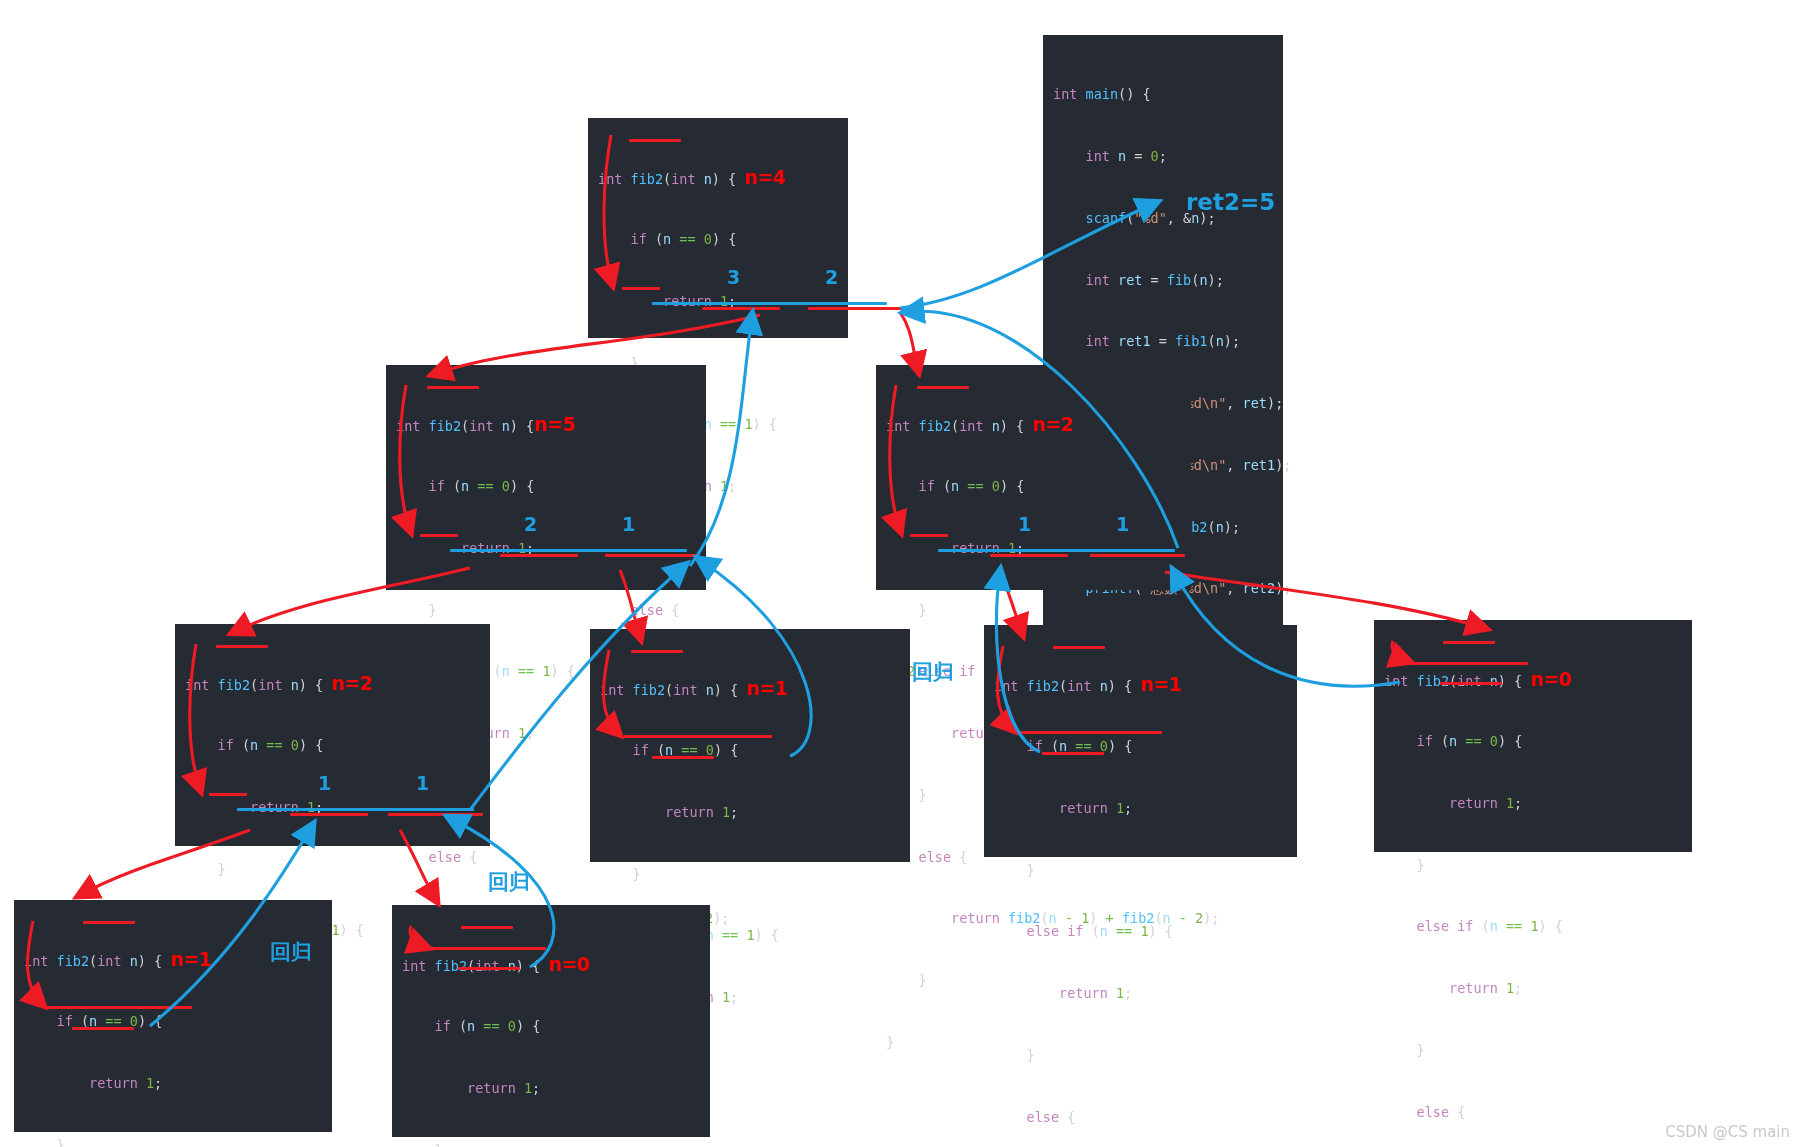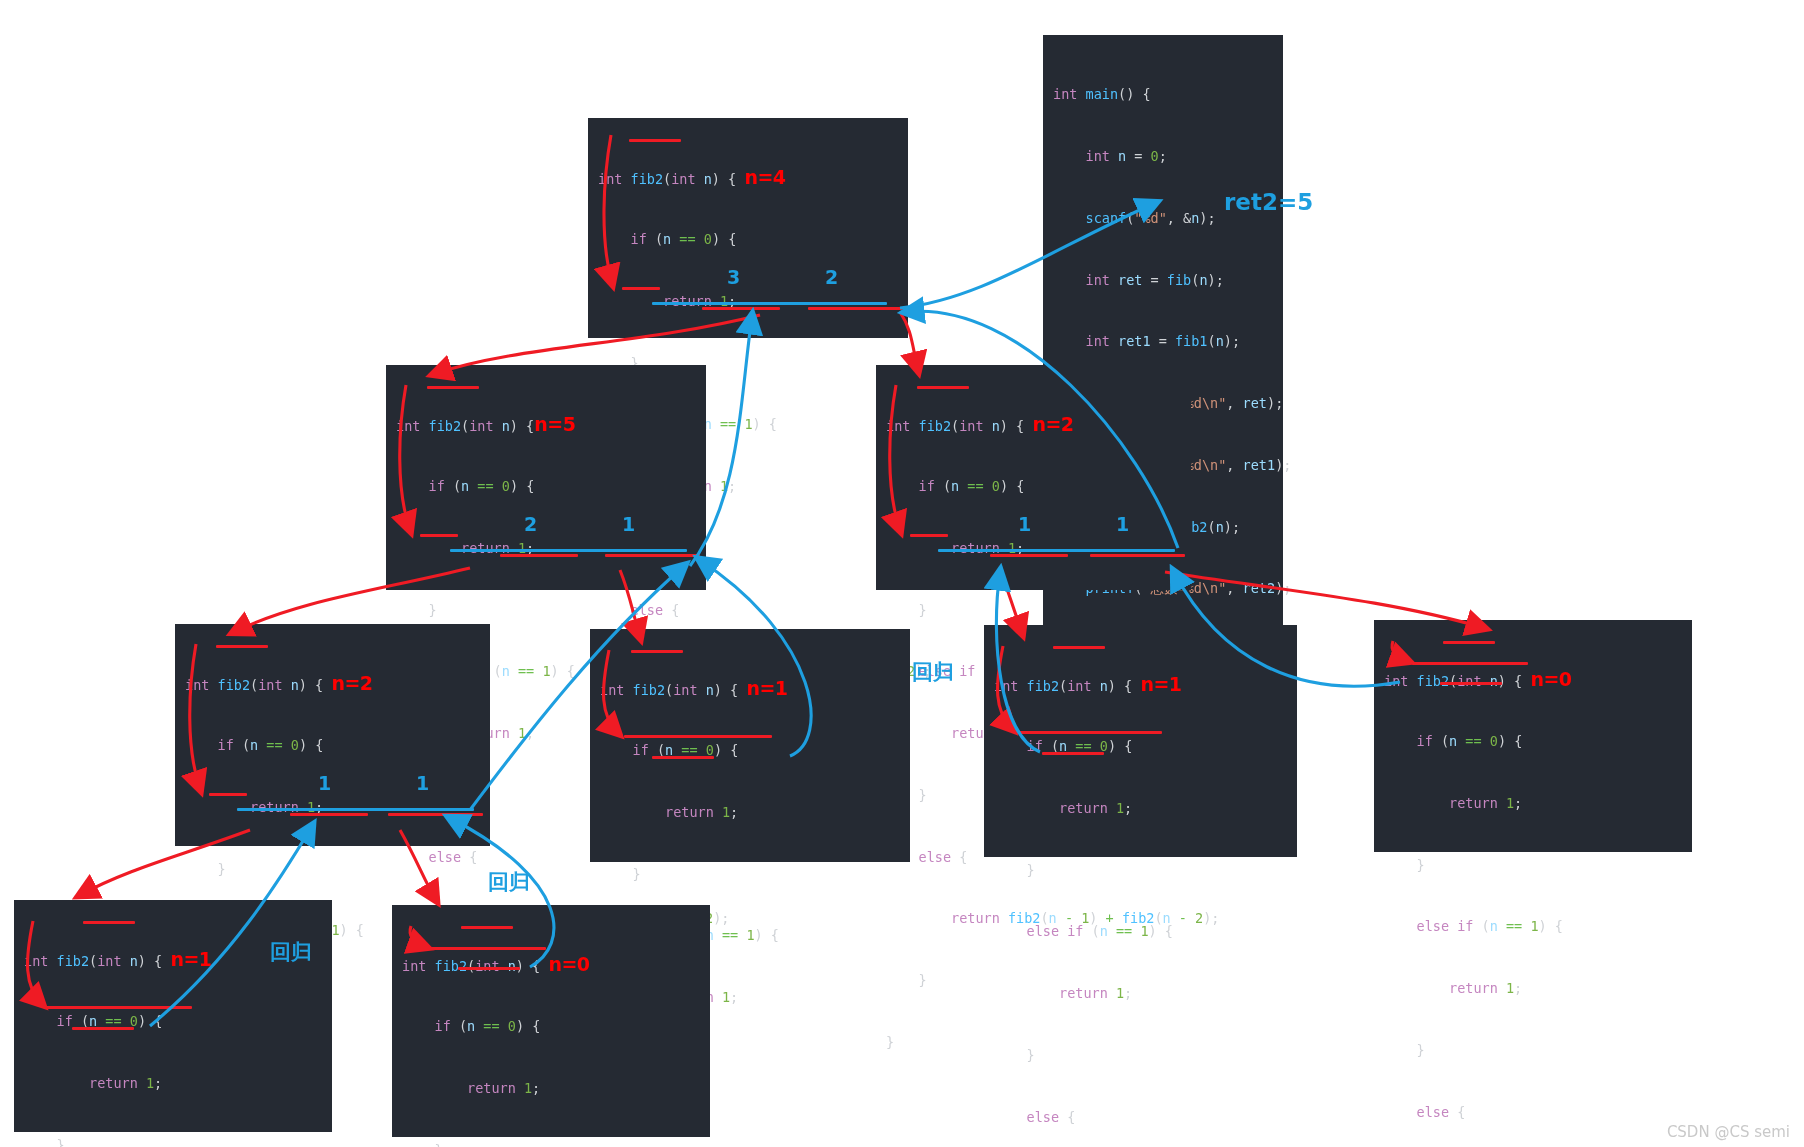--- a/index.html
+++ b/index.html
@@ -16,21 +16,21 @@
   .fn{color:#4fc1ff;}      
   .num{color:#7cb548;}     
   .op{color:#6fbf4f;}
   .pun{color:#cfd2d6;}
   .var{color:#9cdcfe;}
   .str{color:#ce9178;}
 
   .nlabel{color:#ff0000;font-family:"DejaVu Sans","Liberation Sans",sans-serif;
      font-size:19px;font-weight:700;letter-spacing:-.5px;}
   .retlabel{color:#1e9fe0;font-family:"DejaVu Sans","Liberation Sans",sans-serif;
-     font-size:21px;font-weight:700;margin-left:38px;}
+     font-size:21px;font-weight:700;}
   .bluenum{position:absolute;color:#1e9fe0;
      font-family:"DejaVu Sans","Liberation Sans",sans-serif;
      font-size:19px;font-weight:700;z-index:3;}
   .huigui{position:absolute;color:#1e9fe0;font-size:21px;font-weight:700;
      font-family:Liberation Mono, monospace;z-index:4;}
 
   
   .mark{position:absolute;z-index:3;border-radius:1px;}
   .mark.red{background:#ef1b24;height:2.6px;}
   .mark.blue{background:#1e9fe0;height:2.6px;}
@@ -56,21 +56,21 @@
     <span class="ln">    <span class="fn">printf</span><span class="pun">(</span><span class="str">"成兔=%d\n"</span><span class="pun">, </span><span class="var">ret</span><span class="pun">);</span></span>
     <span class="ln">    <span class="fn">printf</span><span class="pun">(</span><span class="str">"幼兔=%d\n"</span><span class="pun">, </span><span class="var">ret1</span><span class="pun">);</span></span>
     <span class="ln">    <span class="kw">int</span> <span class="var">ret2</span> <span class="pun">=</span> <span class="fn">fib2</span><span class="pun">(</span><span class="var">n</span><span class="pun">);</span></span>
     <span class="ln">    <span class="fn">printf</span><span class="pun">(</span><span class="str">"总数=%d\n"</span><span class="pun">, </span><span class="var">ret2</span><span class="pun">);</span></span>
     <span class="ln"> </span>
     <span class="ln">    <span class="kw">return</span> <span class="num">0</span><span class="pun">;</span></span>
     <span class="ln"><span class="pun">}</span></span>
   </div>
   <div class="retlabel" style="position:absolute;left:1186px;top:189px;font-size:23px;z-index:6;">ret2=5</div>
 
-  <div class="code-block" style="left:588px;top:118px;width:320px;height:220px;">
+  <div class="code-block" style="left:588px;top:118px;width:260px;height:220px;">
     <span class="ln"><span class="kw">int</span> <span class="fn">fib2</span><span class="pun">(</span><span class="kw">int</span> <span class="var">n</span><span class="pun">) {</span> <span class="nlabel">n=4</span></span>
     <span class="ln">    <span class="kw">if</span> <span class="pun">(</span><span class="var">n</span> <span class="op">==</span> <span class="num">0</span><span class="pun">) {</span></span>
     <span class="ln">        <span class="kw">return</span> <span class="num">1</span><span class="pun">;</span></span>
     <span class="ln">    <span class="pun">}</span></span>
     <span class="ln">    <span class="kw">else if</span> <span class="pun">(</span><span class="var">n</span> <span class="op">==</span> <span class="num">1</span><span class="pun">) {</span></span>
     <span class="ln">        <span class="kw">return</span> <span class="num">1</span><span class="pun">;</span></span>
     <span class="ln">    <span class="pun">}</span></span>
     <span class="ln">    <span class="kw">else</span> <span class="pun">{</span></span>
     <span class="ln">        <span class="kw">return</span> <span class="fn">fib2</span><span class="pun">(</span><span class="var">n</span> <span class="op">-</span> <span class="num">1</span><span class="pun">)</span> <span class="op">+</span> <span class="fn">fib2</span><span class="pun">(</span><span class="var">n</span> <span class="op">-</span> <span class="num">2</span><span class="pun">);</span></span>
     <span class="ln">    <span class="pun">}</span></span>
@@ -297,14 +297,14 @@
       <path d="M1040,752 C1000,735 990,640 1000,572"></path>
 
       <path d="M1400,682 C1300,700 1220,660 1174,572"></path>
 
       <path d="M150,1026 C230,960 280,880 312,826"></path>
 
       <path d="M530,967 C570,945 570,880 450,818"></path>
     </g>
   </svg>
 
-  <div class="watermark">CSDN @CS semi</div>
+  <div class="watermark">CSDN @CS main</div>
 </div>
 
 </body></html>

